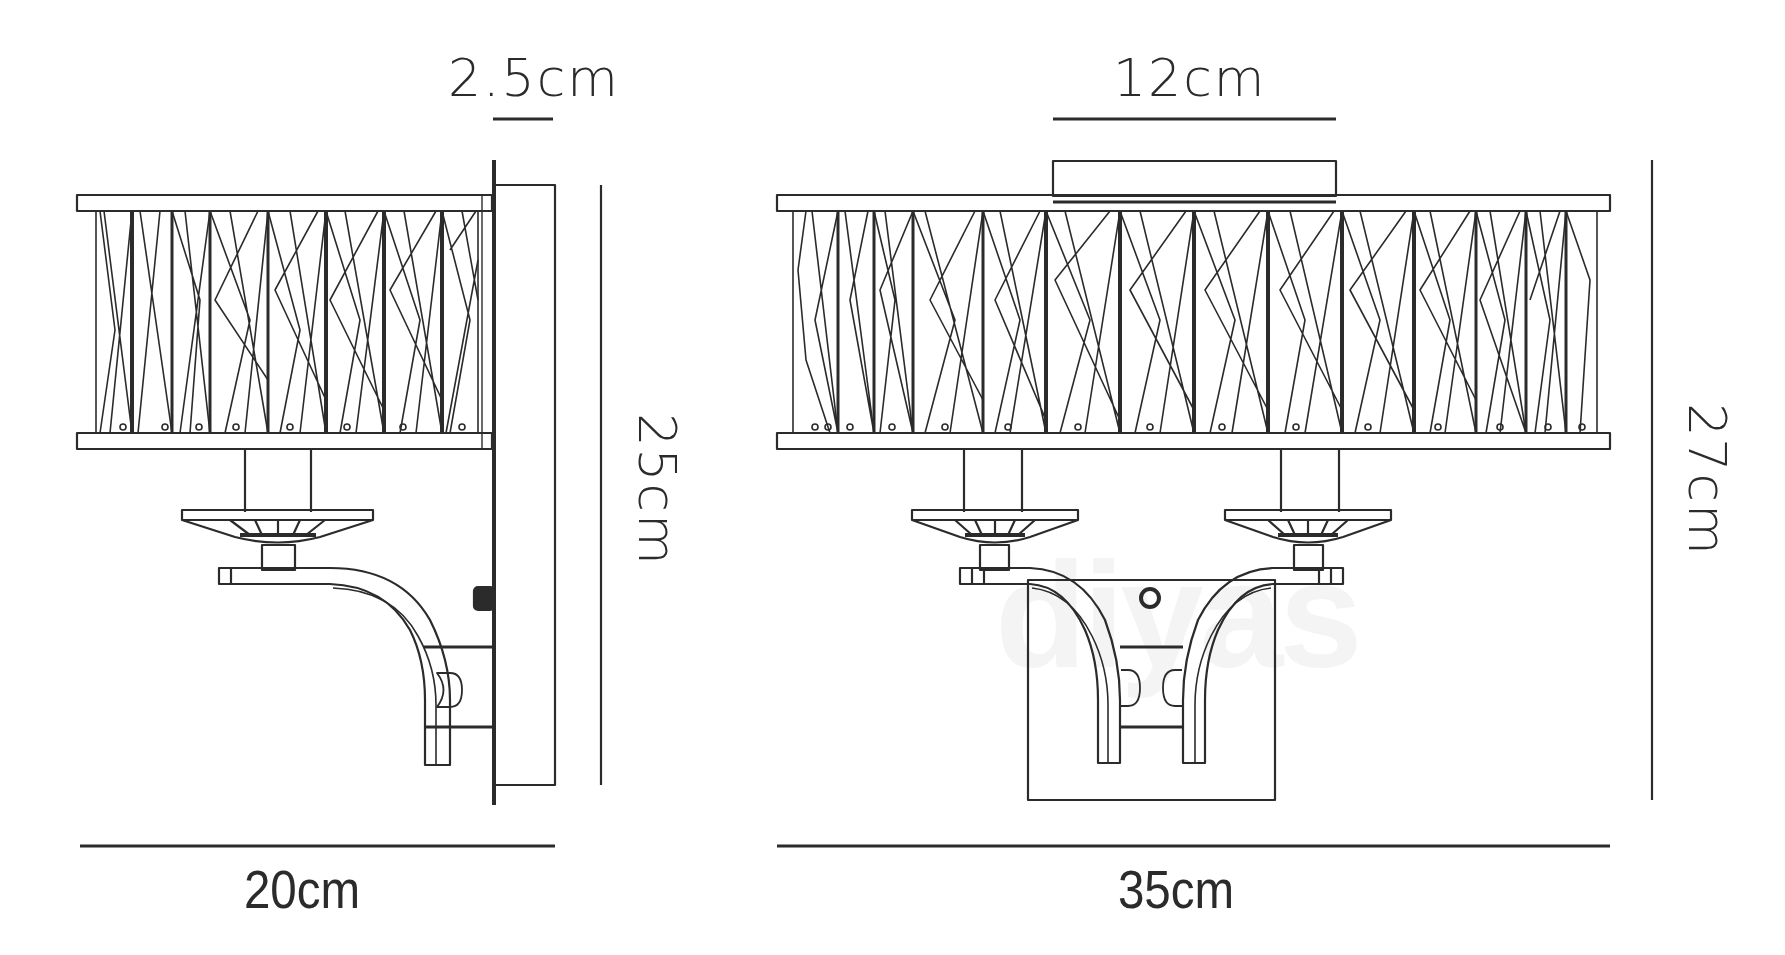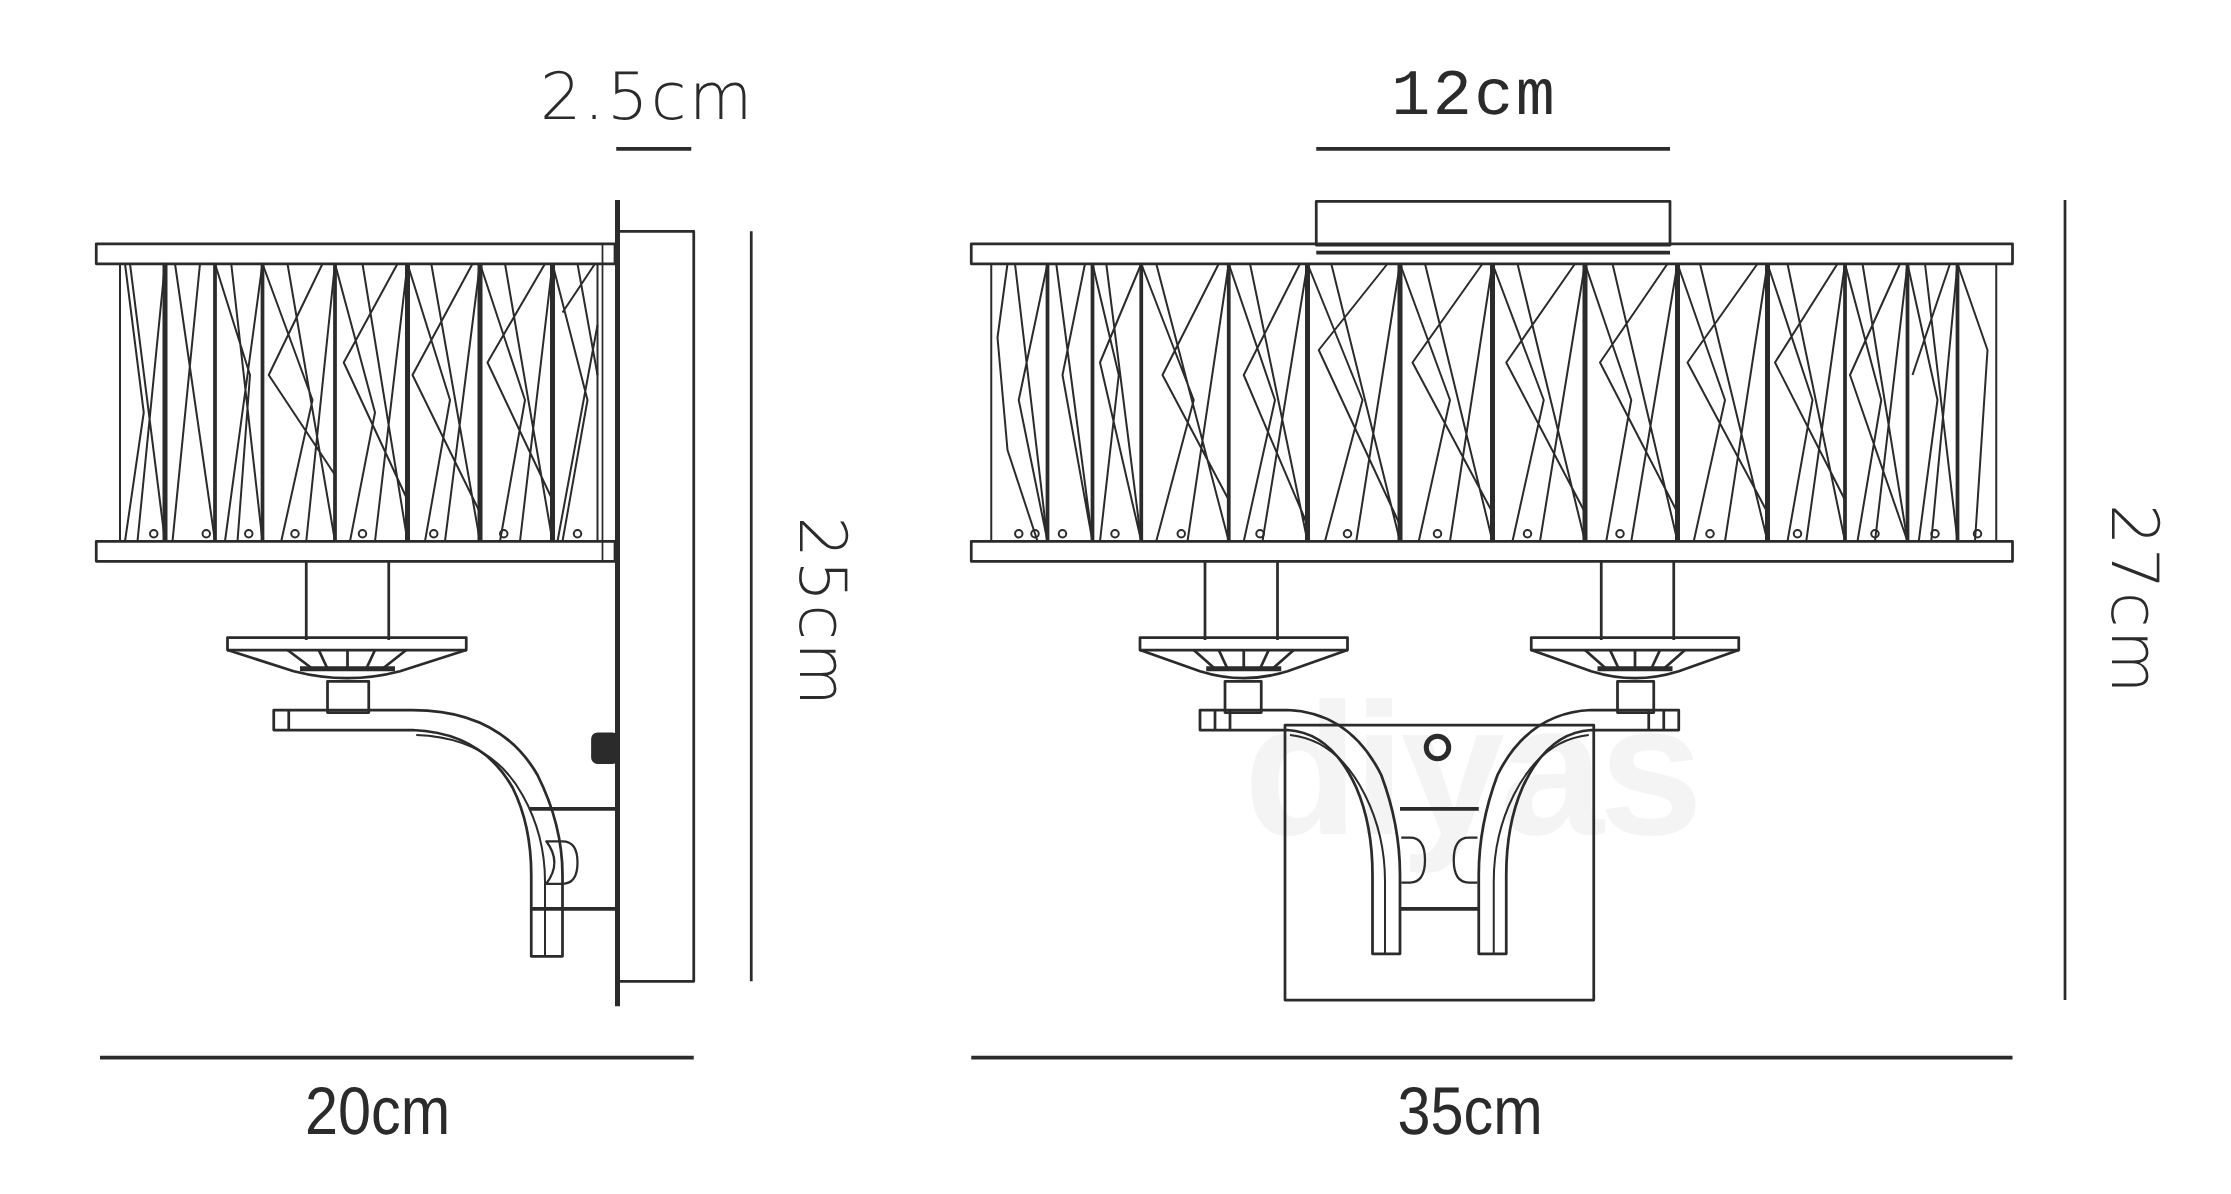--- a/index.html
+++ b/index.html
@@ -174,18 +174,18 @@
     <line x1="1120" y1="647" x2="1183" y2="647" stroke-width="3"></line>
     <line x1="1120" y1="727" x2="1183" y2="727" stroke-width="3"></line>
 
     <circle cx="1150" cy="598" r="9" stroke-width="4"></circle>
 
     <line x1="1652" y1="160" x2="1652" y2="800" stroke-width="2.2"></line>
     <line x1="777" y1="846" x2="1610" y2="846" stroke-width="3"></line>
   </g>
 </svg>
 
-<div class="dim-label" style="left:432px; top:52px;text-align:right;">2.5cm</div>
+<div class="dim-label" style="left:448px; top:52px;text-align:right;">2.5cm</div>
 <div class="dim-label vertical" style="left:580px; top:464px;">25cm</div>
 <div class="dim-label narrow" style="left:236px; top:862px;">20cm</div>
-<div class="dim-label" style="left:1113px; top:52px;font-family:Liberation Mono, monospace;">12cm</div>
+<div class="dim-label" style="left:1113px; top:52px;">12cm</div>
 <div class="dim-label vertical" style="left:1630px; top:454px;">27cm</div>
 <div class="dim-label narrow" style="left:1110px; top:862px;">35cm</div>
 
 </body></html>

